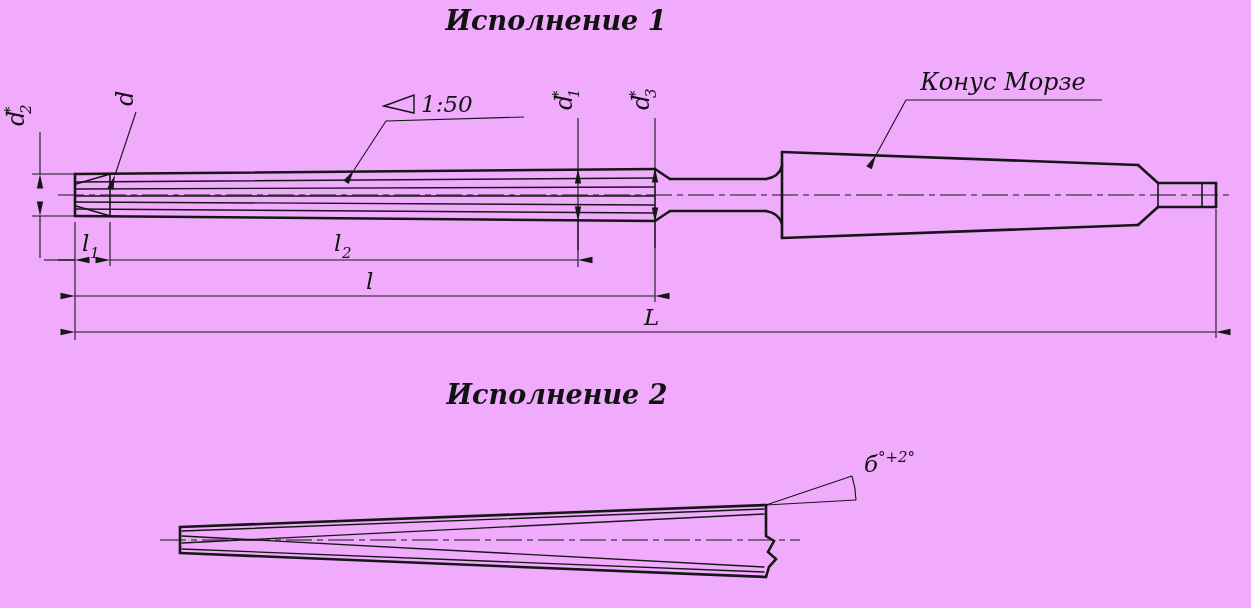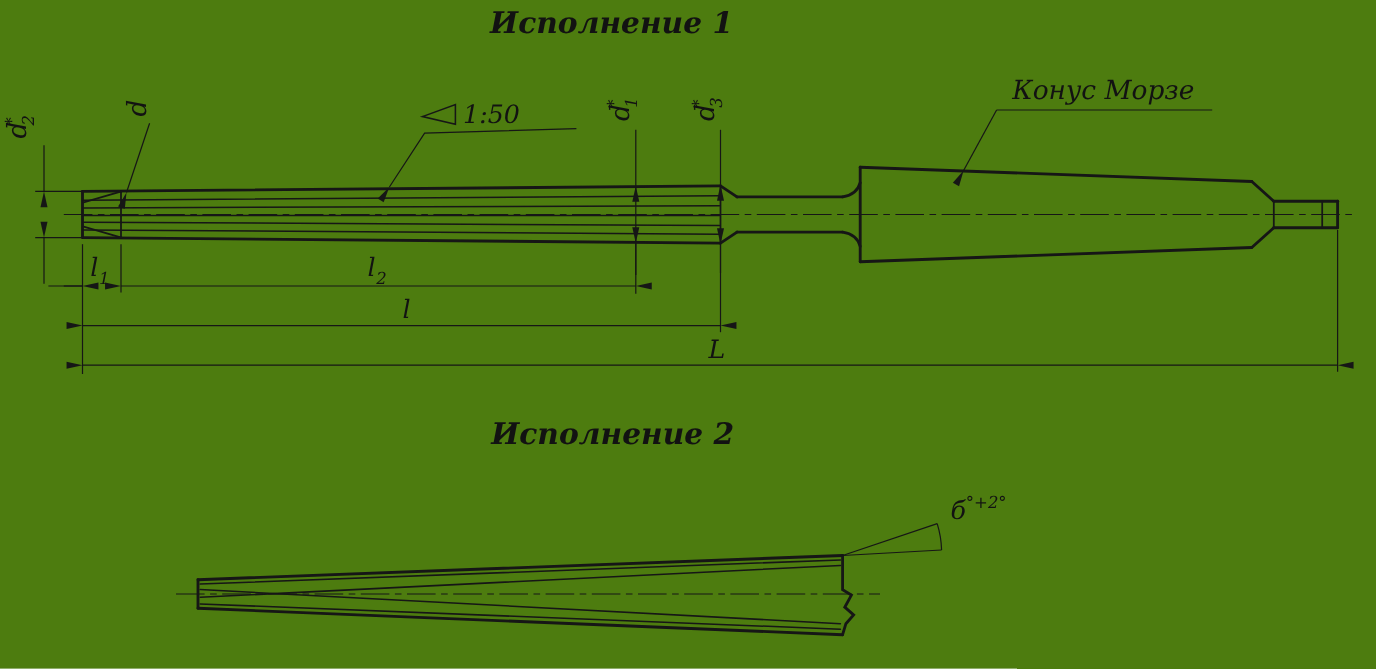--- a/index.html
+++ b/index.html
@@ -1,20 +1,20 @@
 <!DOCTYPE html>
 <html><head>
 <meta charset="utf-8">
 <style>
   html, body { margin: 0; padding: 0; background: #ffffff; }
   .canvas {
     position: relative;
     width: 1251px;
     height: 608px;
-    background: #4d7c0f;
+    background: #f0abfc;
     overflow: hidden;
     font-family: "DejaVu Serif", serif;
   }
   svg text { fill: #121212; }
   .title  { font: bold italic 27px "DejaVu Serif", serif; }
   .lbl24  { font: italic 24px "DejaVu Serif", serif; }
   .lbl23  { font: italic 23px "DejaVu Serif", serif; }
   .sub15  { font: italic 15px "DejaVu Serif", serif; }
   .sup15  { font: italic 15px "DejaVu Serif", serif; }
   .ol   { stroke:#161616; stroke-width:2.6; fill:none; stroke-linecap:round; }

